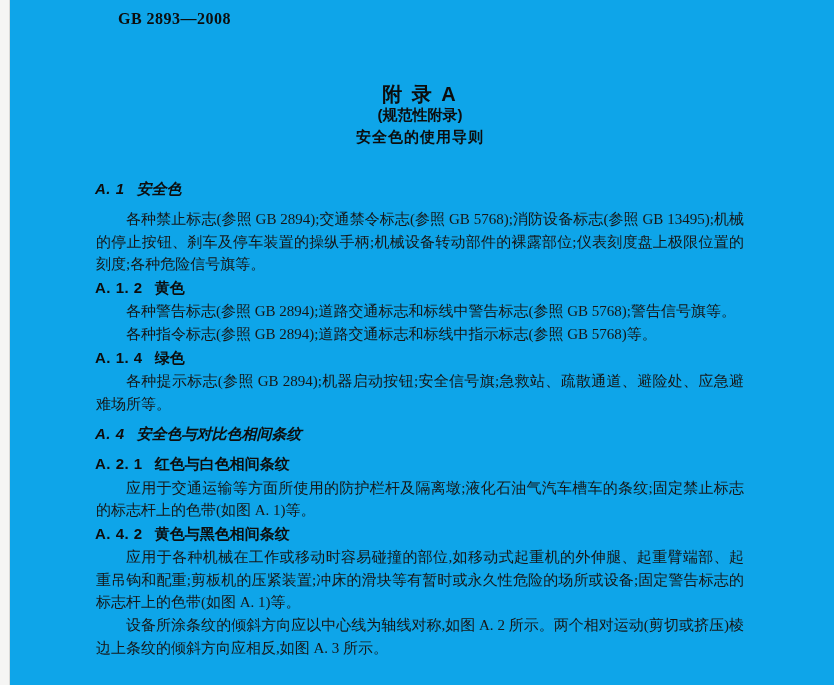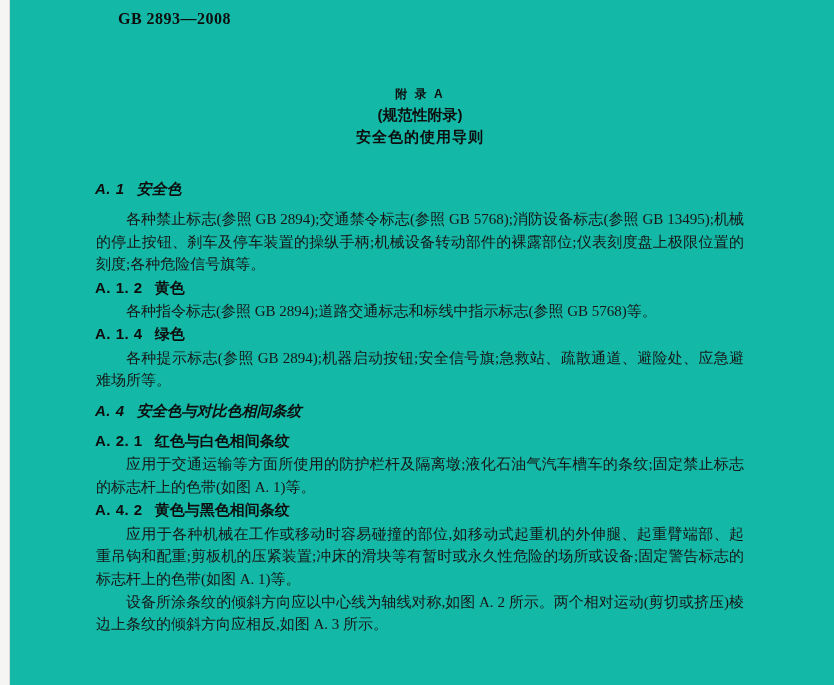--- a/index.html
+++ b/index.html
@@ -4,40 +4,40 @@
 <style>
   html,body{margin:0;padding:0;}
   body{
     width:834px;height:685px;
     background:#ffffff;
     position:relative;
     overflow:hidden;
     font-family:"Liberation Serif","DejaVu Serif",serif;
     color:#161616;
   }
-  .page{position:absolute;inset:0;background:#14b8a6;}
+  .page{position:absolute;inset:0;background:#0ea5e9;}
   .scan-edge{
     position:absolute;left:0;top:0;bottom:0;width:9px;
     background:#f5f5f4;border-right:1px solid #dadad8;
   }
   .doc-header{
     position:absolute;left:118px;top:10px;
     font-family:"Liberation Serif","DejaVu Serif",serif;
     font-weight:bold;font-size:16px;letter-spacing:0.5px;color:#0d0d0d;
     white-space:nowrap;
   }
   .content{
     position:absolute;left:95px;top:84px;width:650px;
   }
   .title-block{
     text-align:center;
     font-family:"Liberation Sans","DejaVu Sans",sans-serif;
     font-weight:bold;color:#0d0d0d;
   }
-  .title-l1{font-size:12px;line-height:20px;letter-spacing:2px;}
+  .title-l1{font-size:20px;line-height:20px;letter-spacing:2px;}
   .title-l2{font-size:15px;line-height:22px;}
   .title-l3{font-size:15px;line-height:22px;letter-spacing:1px;}
   #doc-body{padding-top:22px;font-size:15px;}
   .heading2, .heading3{
     font-family:"Liberation Sans","DejaVu Sans",sans-serif;
     font-weight:bold;line-height:22.4px;color:#0d0d0d;
     margin:0;
   }
   .heading2{margin-top:8px;margin-bottom:8px;font-style:italic;}
   .heading3{margin-top:0;margin-bottom:0;}
@@ -63,20 +63,21 @@
     <div class="title-block">
       <div class="title-l1">附  录  A</div>
       <div class="title-l2">(规范性附录)</div>
       <div class="title-l3">安全色的使用导则</div>
     </div>
 
     <div id="doc-body">
         <div class="heading2"><span class="num">A. 1</span><span>安全色</span></div>
         <div class="para">各种禁止标志(参照 GB 2894);交通禁令标志(参照 GB 5768);消防设备标志(参照 GB 13495);机械的停止按钮、刹车及停车装置的操纵手柄;机械设备转动部件的裸露部位;仪表刻度盘上极限位置的刻度;各种危险信号旗等。</div>
         <div class="heading3"><span class="num">A. 1. 2</span><span>黄色</span></div>
+        <div class="para">各种警告标志(参照 GB 2894);道路交通标志和标线中警告标志(参照 GB 5768);警告信号旗等。</div>
         <div class="para">各种指令标志(参照 GB 2894);道路交通标志和标线中指示标志(参照 GB 5768)等。</div>
         <div class="heading3"><span class="num">A. 1. 4</span><span>绿色</span></div>
         <div class="para">各种提示标志(参照 GB 2894);机器启动按钮;安全信号旗;急救站、疏散通道、避险处、应急避难场所等。</div>
         <div class="heading2"><span class="num">A. 4</span><span>安全色与对比色相间条纹</span></div>
         <div class="heading3"><span class="num">A. 2. 1</span><span>红色与白色相间条纹</span></div>
         <div class="para">应用于交通运输等方面所使用的防护栏杆及隔离墩;液化石油气汽车槽车的条纹;固定禁止标志的标志杆上的色带(如图 A. 1)等。</div>
         <div class="heading3"><span class="num">A. 4. 2</span><span>黄色与黑色相间条纹</span></div>
         <div class="para">应用于各种机械在工作或移动时容易碰撞的部位,如移动式起重机的外伸腿、起重臂端部、起重吊钩和配重;剪板机的压紧装置;冲床的滑块等有暂时或永久性危险的场所或设备;固定警告标志的标志杆上的色带(如图 A. 1)等。</div>
         <div class="para">设备所涂条纹的倾斜方向应以中心线为轴线对称,如图 A. 2 所示。两个相对运动(剪切或挤压)棱边上条纹的倾斜方向应相反,如图 A. 3 所示。</div>
       </div>

